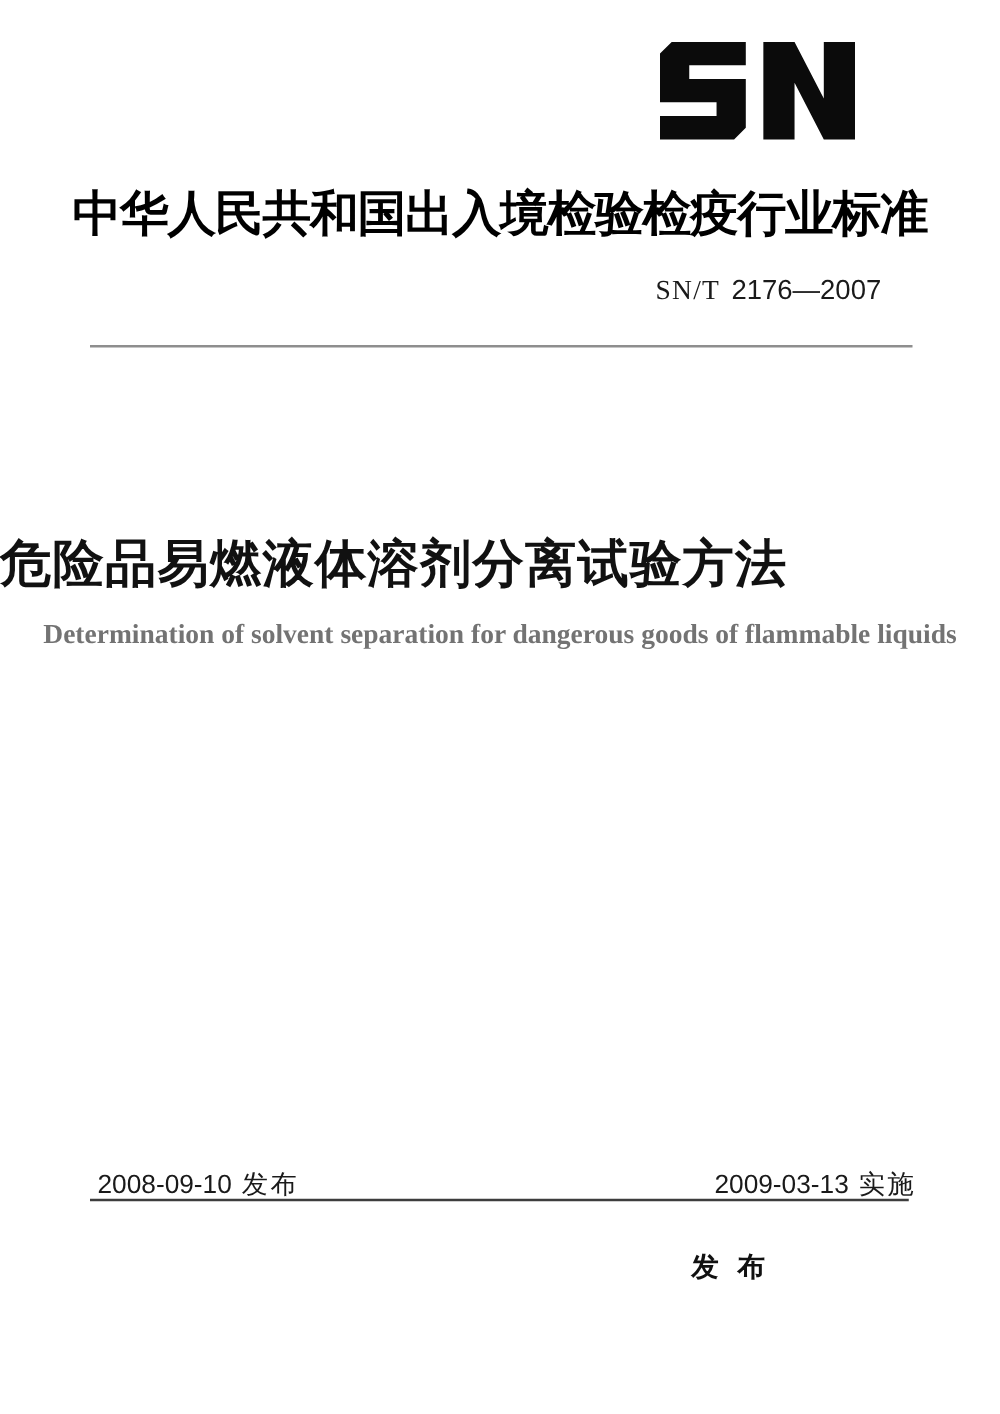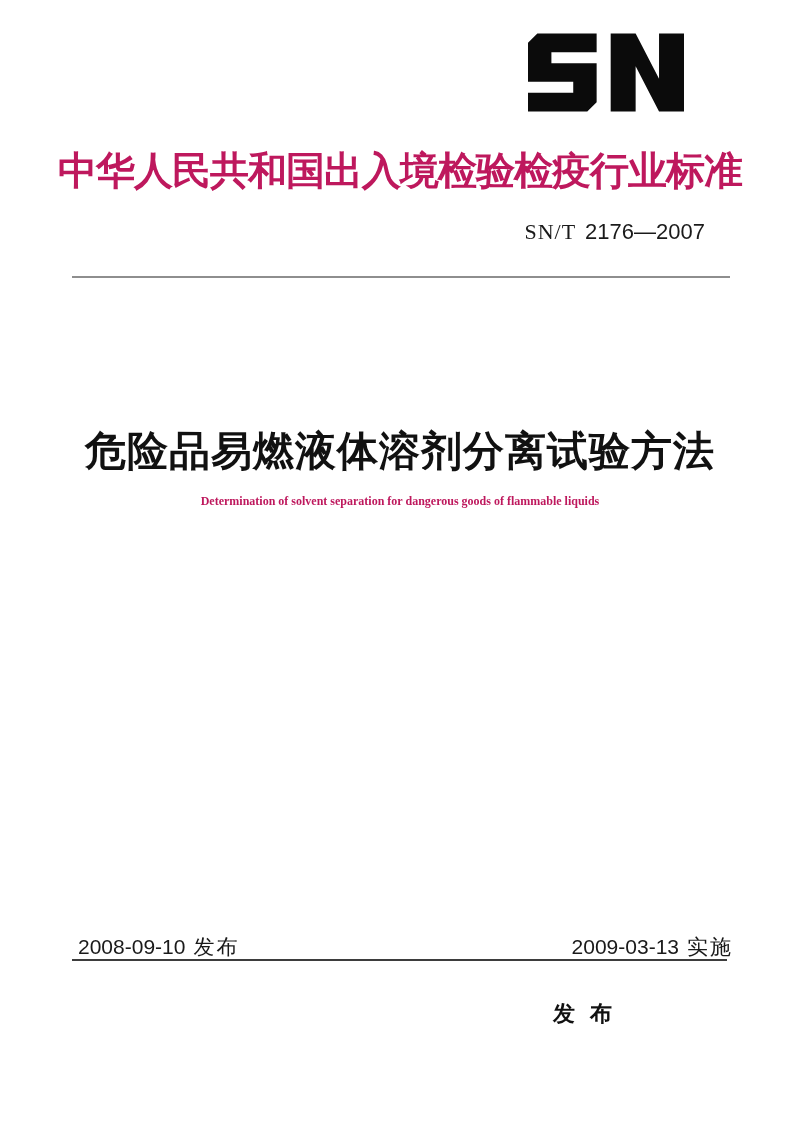--- a/index.html
+++ b/index.html
@@ -30,21 +30,21 @@
   .std-class {
     position: absolute;
     top: 144px;
     left: 0;
     width: 100%;
     text-align: center;
     font-size: 39px;
     font-weight: bold;
     letter-spacing: -1px;
     white-space: nowrap;
-    color: #be185d;
+    color: #000000;
   }
 
   
   .std-code {
     position: absolute;
     top: 219px;
     right: 95px;
     font-size: 22px;
     white-space: nowrap;
     color: #1a1a1a;
@@ -68,40 +68,39 @@
     height: 2px;
     background: #8e8e8e;
   }
 
   
   .title-zh {
     position: absolute;
     top: 424px;
     left: 0;
     width: 100%;
-    text-align: center;
     font-size: 41px;
     font-weight: bold;
     letter-spacing: 1px;
     white-space: nowrap;
     color: #111111;
   }
 
   
   .title-en {
     position: absolute;
     top: 494px;
     left: 0;
     width: 100%;
     text-align: center;
     font-family: "Liberation Serif", serif;
-    font-size: 12px;
+    font-size: 22px;
     font-weight: bold;
     white-space: nowrap;
-    color: #be185d;
+    color: #737373;
   }
 
   
   .dates-row {
     position: absolute;
     top: 933px;
     left: 78px;
     right: 67px;
     display: flex;
     justify-content: space-between;

